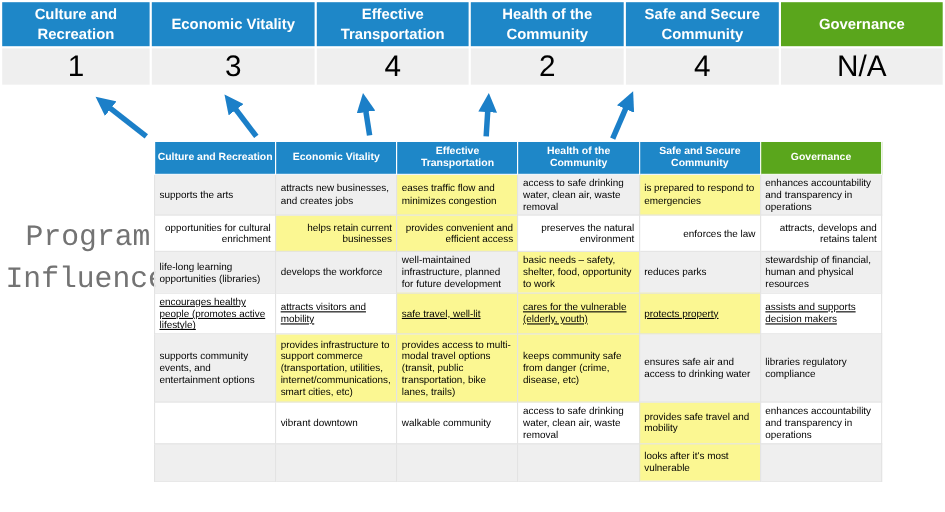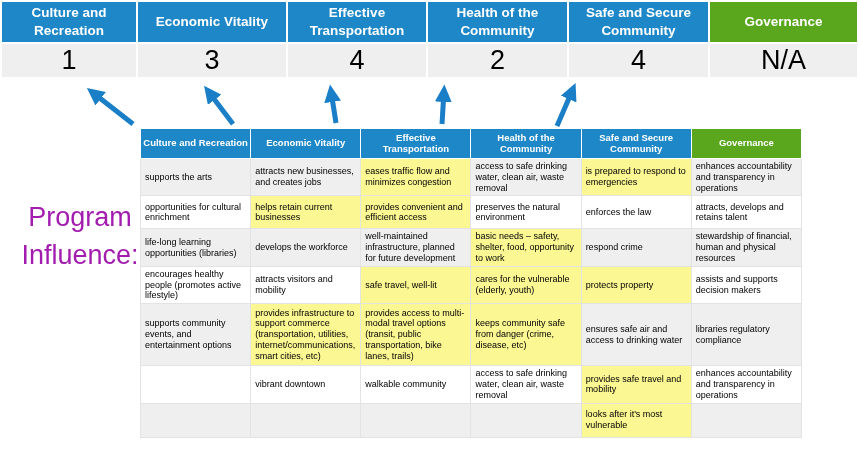--- a/index.html
+++ b/index.html
@@ -19,21 +19,21 @@
   .sum-h.gov { background:var(--green,#5AA61C); }
   .sum-s {
     height:33px; background:var(--scorebg,#EFEFEF); font-size:27px;
     display:flex; align-items:center; justify-content:center;
   }
   
   .arrows { position:absolute; left:0; top:78px; }
   
   .label {
     position:absolute; left:5px; top:198px; width:150px; text-align:center;
-    font-size:27px; line-height:38px; color:#a21caf;
+    font-size:27px; line-height:38px; color:#737373;font-family:Liberation Mono, monospace;
   }
   
   .matrix {
     position:absolute; left:140px; top:128px; width:662px;
     border-collapse:collapse; table-layout:fixed;
   }
   .matrix th {
     background:var(--blue,#1E87C8); color:#fff; font-weight:bold; font-size:9.5px;
     line-height:1.15; height:27px; text-align:center; vertical-align:middle;
     padding:1px 2px; border:1px solid #ffffff;
@@ -99,37 +99,37 @@
   </thead>
   <tbody>
       <tr style="height: 34px;">
         <td>supports the arts</td>
         <td>attracts new businesses, and creates jobs</td>
         <td class="hl">eases traffic flow and minimizes congestion</td>
         <td>access to safe drinking water, clean air, waste removal</td>
         <td class="hl">is prepared to respond to emergencies</td>
         <td>enhances accountability and transparency in operations</td>
       </tr>
-      <tr style="height: 33px;">
+      <tr style="height: 33px; text-align: right;">
         <td>opportunities for cultural enrichment</td>
         <td class="hl">helps retain current businesses</td>
         <td class="hl">provides convenient and efficient access</td>
         <td>preserves the natural environment</td>
         <td>enforces the law</td>
         <td>attracts, develops and retains talent</td>
       </tr>
       <tr style="height: 34px;">
         <td>life-long learning opportunities (libraries)</td>
         <td>develops the workforce</td>
         <td>well-maintained infrastructure, planned for future development</td>
         <td class="hl">basic needs – safety, shelter, food, opportunity to work</td>
-        <td>respond crime</td>
+        <td>reduces parks</td>
         <td>stewardship of financial, human and physical resources</td>
       </tr>
-      <tr style="height: 34px;">
+      <tr style="height: 34px; text-decoration: underline;">
         <td>encourages healthy people (promotes active lifestyle)</td>
         <td>attracts visitors and mobility</td>
         <td class="hl">safe travel, well-lit</td>
         <td class="hl">cares for the vulnerable (elderly, youth)</td>
         <td class="hl">protects property</td>
         <td>assists and supports decision makers</td>
       </tr>
       <tr style="height: 62px;">
         <td>supports community events, and entertainment options</td>
         <td class="hl">provides infrastructure to support commerce (transportation, utilities, internet/communications, smart cities, etc)</td>

